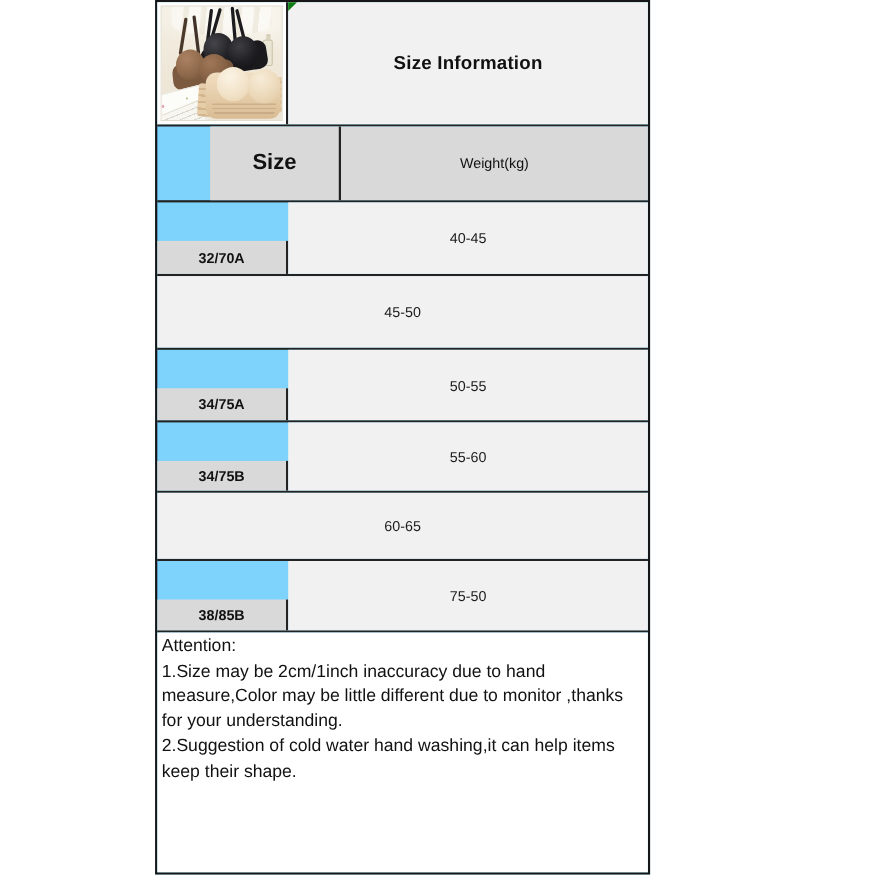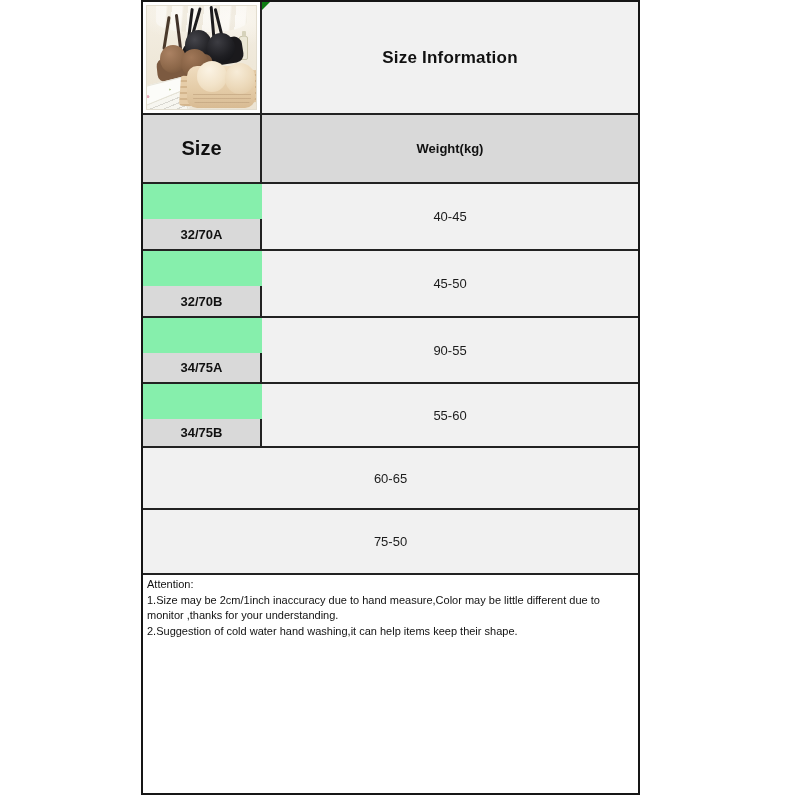--- a/index.html
+++ b/index.html
@@ -1,50 +1,50 @@
 <!DOCTYPE html>
 <html><head>
 <meta charset="utf-8">
 <style>
   * { margin:0; padding:0; box-sizing:border-box; }
   html,body { background:#ffffff; }
   body { width:800px; height:800px; font-family:"Liberation Sans","DejaVu Sans",sans-serif; color:#1a1a1a; }
   .page { position:relative; width:800px; height:800px; background:#ffffff; overflow:hidden; }
 
   .size-table {
-    position:absolute; left:141px; top:0; width:499px; height:795px;
-    border:2px solid #161616; display:flex; flex-direction:column; background:#86efac;
+    position:absolute; left:141px; top:0; width:450px; height:795px;
+    border:2px solid #161616; display:flex; flex-direction:column; background:#7dd3fc;
   }
   .t-row { display:flex; border-bottom:2px solid #222222; }
   .t-row:last-child { border-bottom:none; }
   .cell-l { width:119px; border-right:2px solid #222222; display:flex; align-items:center; justify-content:center; position:relative; }
   .cell-r { flex:1; display:flex; align-items:center; justify-content:center; position:relative; }
 
   .row-photo { height:113px; }
-  .row-head  { height:69px; }
+  .row-head  { height:69px;padding-left:48px; }
   .row-head .cell-l, .row-head .cell-r { background:#d9d9d9; }
   .data-row .cell-l { background:#d9d9d9;margin-top:35px; }
   .data-row .cell-r { background:#f1f1f1; }
   .row-attention { flex:1; background:#ffffff; display:block; }
 
   .photo-cell { background:#ffffff; padding:3px; }
   .title-cell { background:#f1f1f1; }
 
   .title-text { font-size:17px; font-weight:bold; color:#111; letter-spacing:0.2px; }
   .size-head  { font-size:20px; font-weight:bold; color:#111; }
-  .col-head   { font-size:13px; font-weight:bold; color:#111; }
+  .col-head   { font-size:13px; font-weight:normal; color:#111; }
   .size-label { font-size:13px; font-weight:bold; color:#111; }
   .weight-val { font-size:13px; color:#1c1c1c; }
 
   .corner-marker {
     position:absolute; left:0; top:0; width:0; height:0;
     border-top:8px solid #0d7d12; border-right:8px solid transparent;
   }
 
-  .attention-body { padding:2px 4px 0 4px; font-size:11px; line-height:1.42; color:#111; }
+  .attention-body { padding:2px 4px 0 4px; font-size:16px; line-height:1.42; color:#111; }
   .attention-line { display:block; }
 
   
   .photo {
     position:relative; width:100%; height:100%; overflow:hidden;
     background:
       radial-gradient(70px 40px at 80% 12%, #faf7f0 0%, rgba(250,247,240,0) 70%),
       radial-gradient(60px 35px at 30% 8%, #f9f6ee 0%, rgba(249,246,238,0) 70%),
       linear-gradient(180deg, #f4efe4 0%, #efe8d9 55%, #ece4d4 100%);
     border:1px solid #e2ddcf;
@@ -151,49 +151,49 @@
 
     <div class="t-row data-row" style="height:67px">
       <div class="cell-l">
           <span class="size-label">32/70A</span>
         </div>
       <div class="cell-r">
           <span class="weight-val">40-45</span>
         </div>
     </div>
     <div class="t-row data-row" style="height:67px">
-      <div class="cell-l">
-          <span class="size-label">32/70B</span>
-        </div>
       <div class="cell-r">
           <span class="weight-val">45-50</span>
         </div>
     </div>
     <div class="t-row data-row" style="height:66px">
       <div class="cell-l">
           <span class="size-label">34/75A</span>
         </div>
       <div class="cell-r">
-          <span class="weight-val">90-55</span>
+          <span class="weight-val">50-55</span>
         </div>
     </div>
     <div class="t-row data-row" style="height:64px">
       <div class="cell-l">
           <span class="size-label">34/75B</span>
         </div>
       <div class="cell-r">
           <span class="weight-val">55-60</span>
         </div>
     </div>
     <div class="t-row data-row" style="height:62px">
       <div class="cell-r">
           <span class="weight-val">60-65</span>
         </div>
     </div>
     <div class="t-row data-row" style="height:65px">
+      <div class="cell-l">
+          <span class="size-label">38/85B</span>
+        </div>
       <div class="cell-r">
           <span class="weight-val">75-50</span>
         </div>
     </div>
 
     <div class="t-row row-attention">
       <div class="attention-body">
         <span class="attention-line">Attention:</span>
         <span class="attention-line">1.Size may be 2cm/1inch inaccuracy due to hand measure,Color may be little different due to monitor ,thanks for your understanding.</span>
         <span class="attention-line">2.Suggestion of cold water hand washing,it can help items keep their shape.</span>

